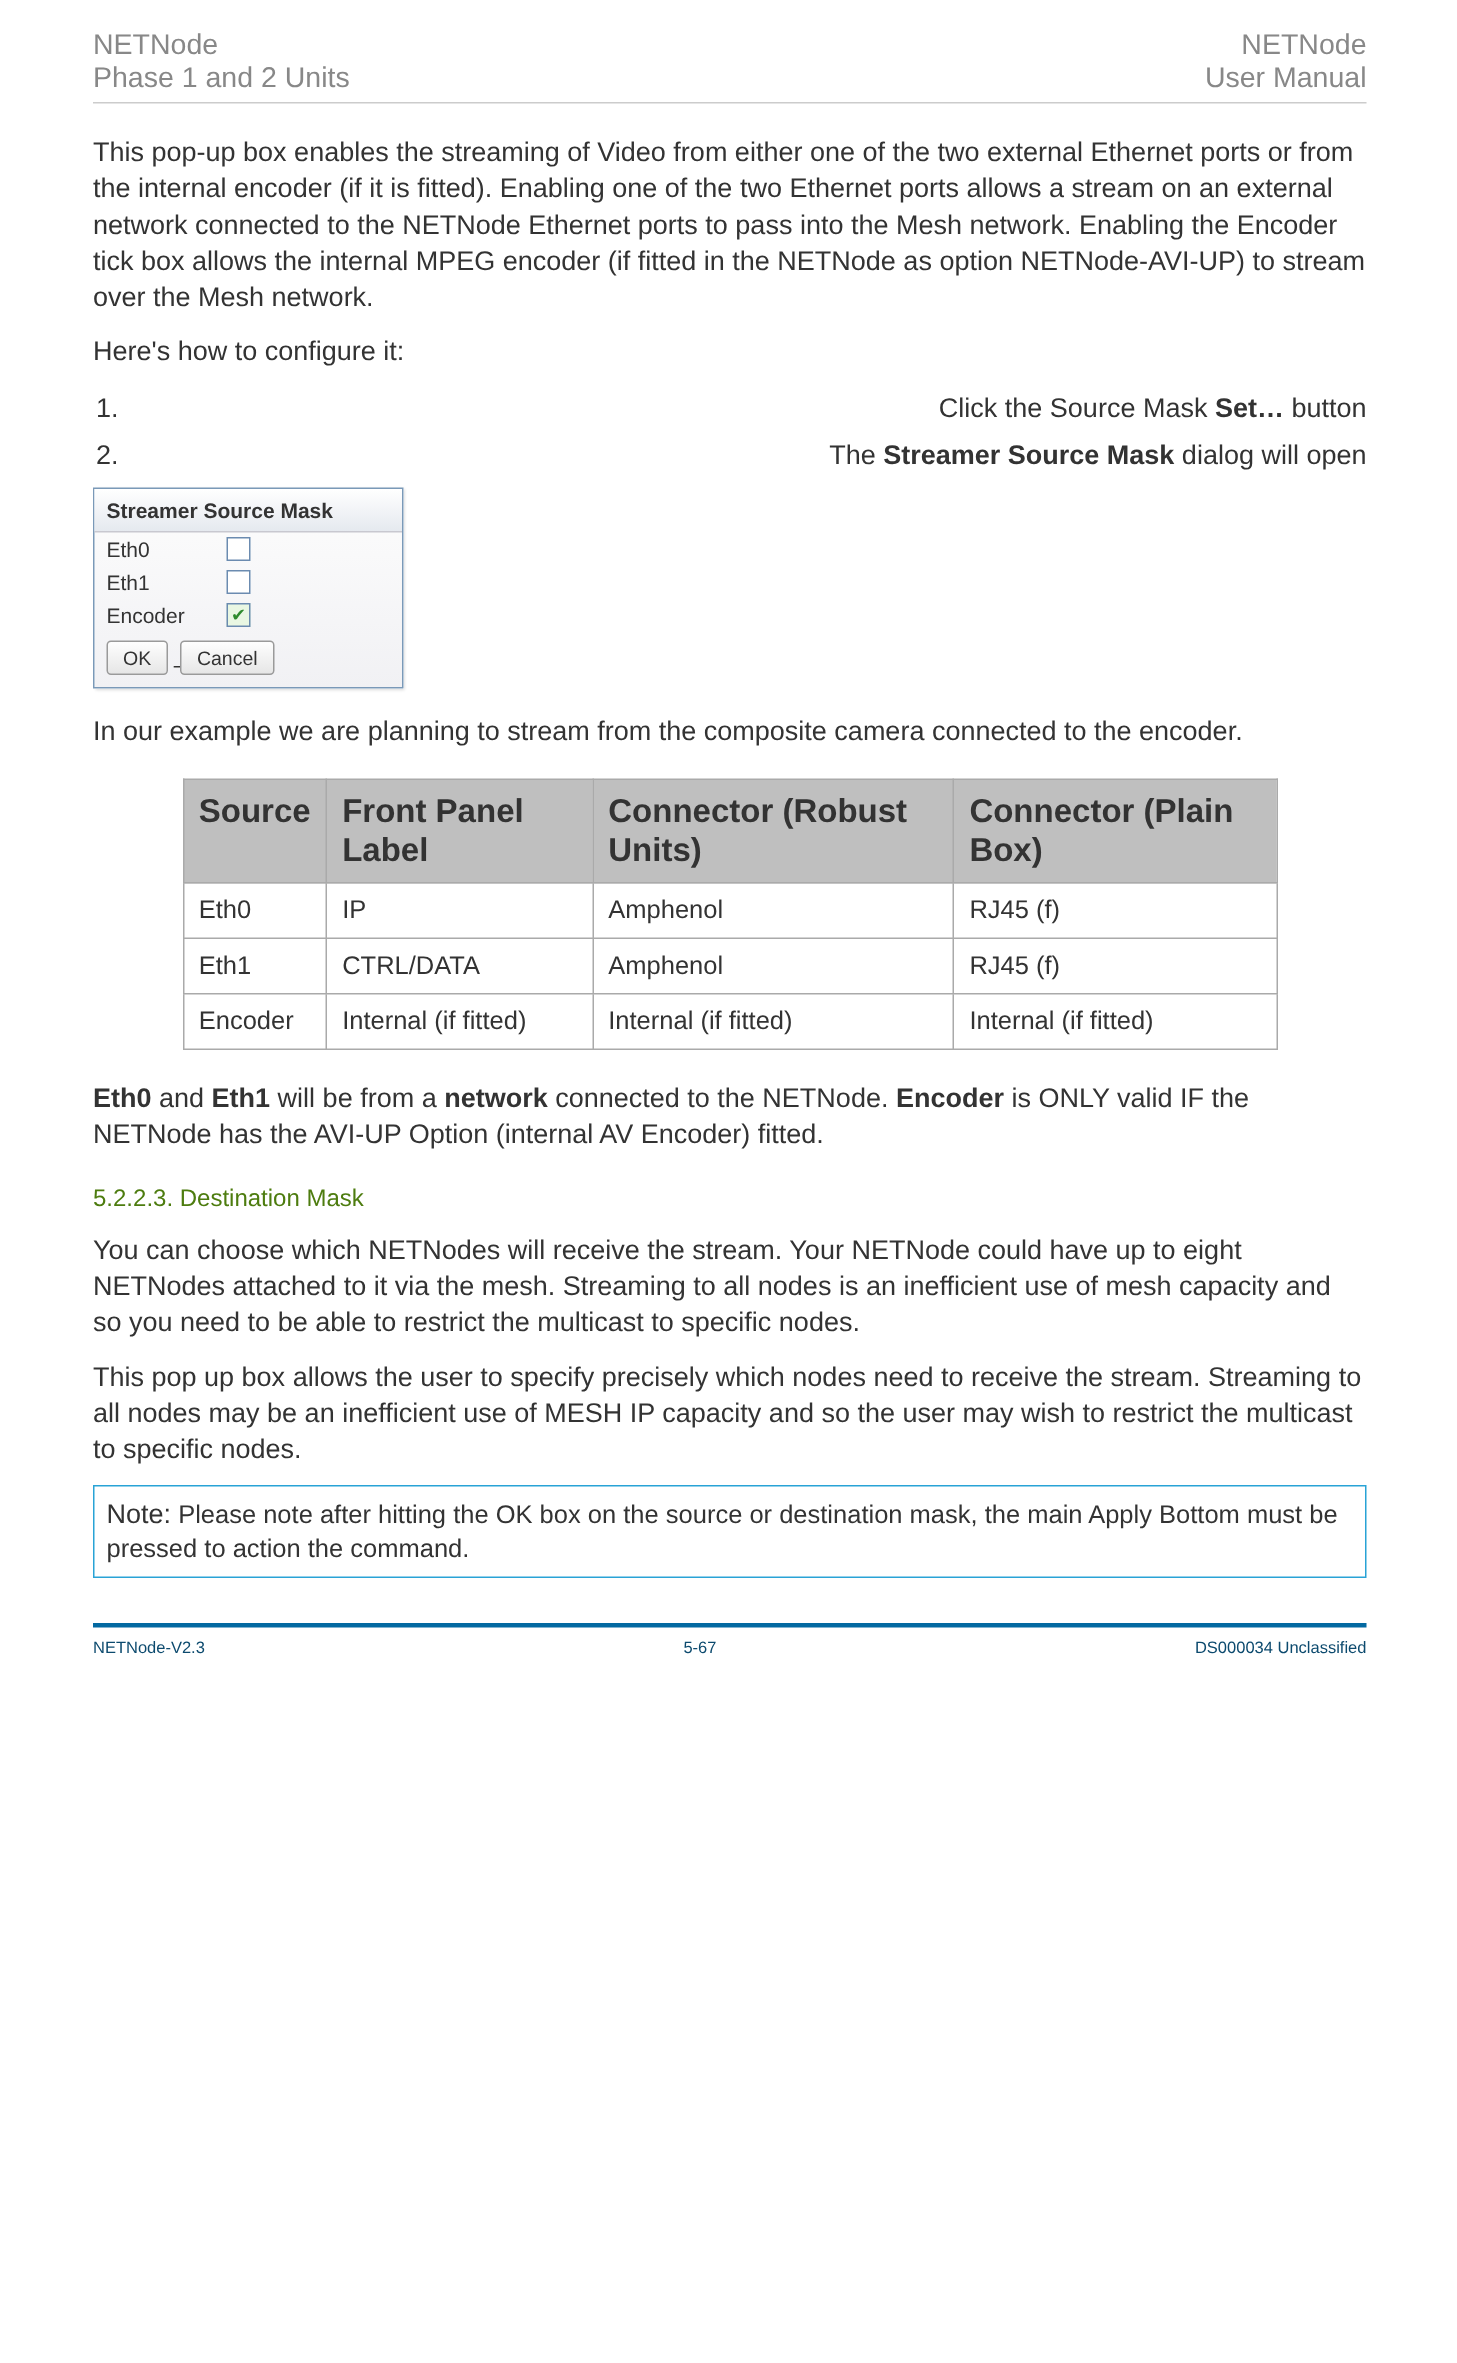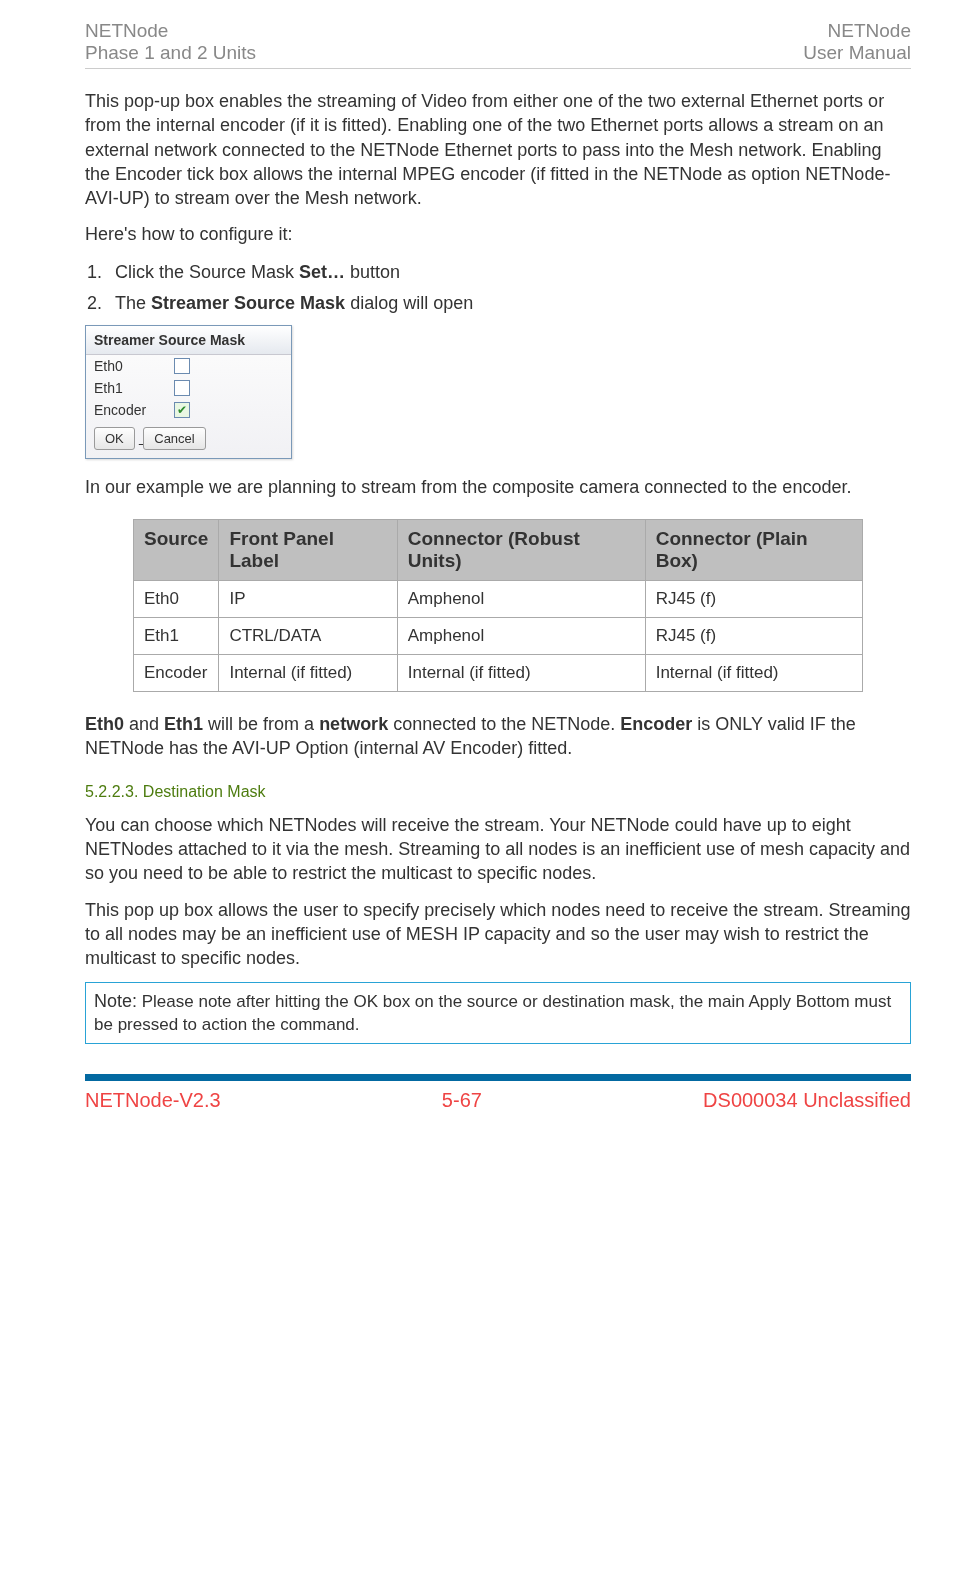--- a/index.html
+++ b/index.html
@@ -4,56 +4,58 @@
 <style>
   body {
     margin: 0;
     padding: 0;
     font-family: Verdana, Arial, sans-serif;
     color: #333;
     background: #fff;
     width: 971px;
   }
   .page {
-    padding: 20px 60px 20px 85px;
+    padding: 20px 60px 20px 40px;
     box-sizing: border-box;
+    margin-left: 22px;
   }
   .header {
     display: flex;
     justify-content: space-between;
     color: #888;
     font-size: 19px;
     border-bottom: 1px solid #ccc;
     padding-bottom: 4px;
     margin-bottom: 20px;
   }
   .header .right { text-align: right; }
   .footer {
     display: flex;
     justify-content: space-between;
-    color: #ef4444;
-    font-size: 20px;
-    border-top: 7px solid #0369a1;
+    color: #0c4a6e;
+    font-size: 11px;
+    border-top: 3px solid #0369a1;
     padding-top: 8px;
     margin-top: 30px;
   }
   .content p {
     font-size: 18px;
     line-height: 1.35;
     margin: 12px 0;
   }
   ol.steps {
     padding-left: 22px;
     margin: 8px 0;
   }
   ol.steps li {
     font-size: 18px;
     line-height: 1.5;
     margin: 4px 0;
     padding-left: 8px;
+    text-align: right;
   }
   .strong { font-weight: 700; }
   
   .dialog {
     width: 205px;
     border: 1px solid #7a99b8;
     background: linear-gradient(#fdfdfd,#f1f1f4);
     box-shadow: 1px 1px 2px rgba(0,0,0,0.15);
     margin: 8px 0 16px 0;
   }
@@ -102,21 +104,21 @@
     margin-right: 4px;
   }
   
   .conn-table {
     width: 730px;
     margin: 20px auto 20px auto;
     border-collapse: collapse;
   }
   .conn-table th {
     background: #bfbfbf;
-    font-size: 19px;
+    font-size: 22px;
     font-weight: 700;
     text-align: left;
     padding: 8px 10px;
     border: 1px solid #aaa;
     vertical-align: top;
   }
   .conn-table td {
     font-size: 17px;
     padding: 8px 10px;
     border: 1px solid #aaa;

